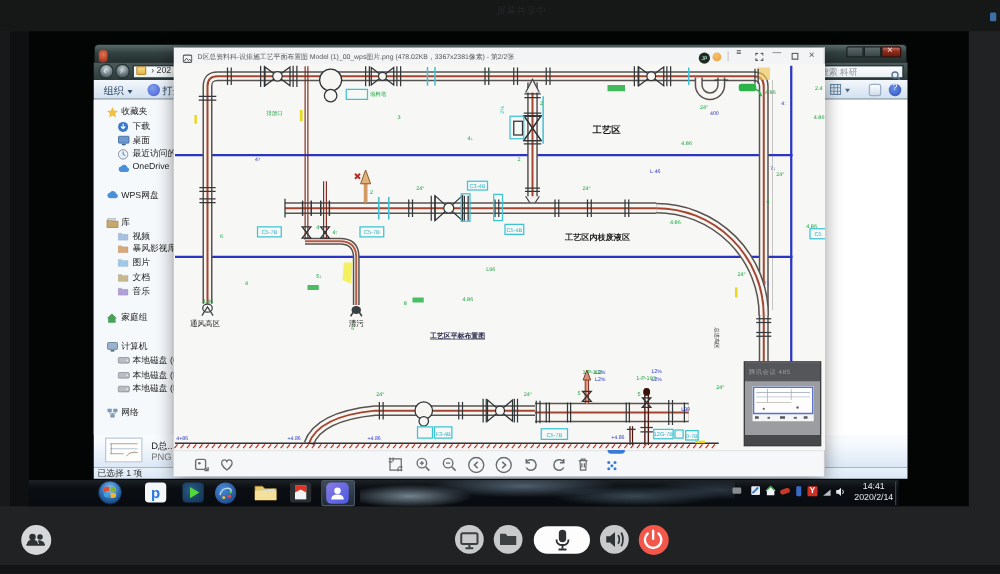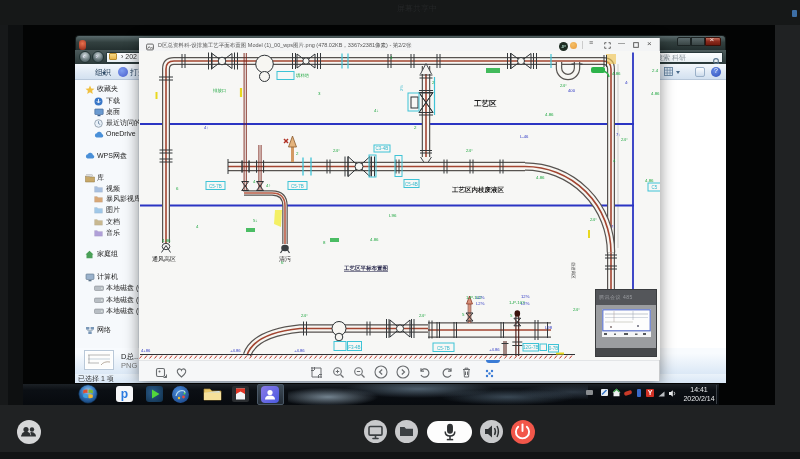--- a/index.html
+++ b/index.html
@@ -33,21 +33,21 @@
   <div class="abs" style="left:34px;top:18px;width:8px;height:7px;background:linear-gradient(#f7d985,#e8b54a);border:1px solid #b98d2f;border-radius:1px"></div>
   <div class="abs" style="left:46px;top:17.5px;font-size:7px;color:#333">› 202</div>
   <div class="abs" style="left:578px;top:16.5px;width:70px;height:11px;background:linear-gradient(#fdfeff,#e9eff3);border:1px solid #28383a;border-radius:1px"></div>
   <div class="abs" style="left:581px;top:18px;font-size:7px;color:#8a949c">搜索 科研</div>
   <div class="abs" style="left:637px;top:18px;width:10px;height:10px"><svg width="10" height="10" viewBox="0 0 10 10">
         <circle cx="4" cy="4" r="2.4" fill="none" stroke="#5a768e" stroke-width="1.1"></circle>
         <line x1="5.8" y1="5.8" x2="8.2" y2="8.2" stroke="#5a768e" stroke-width="1.2"></line>
       </svg></div>
 
   <div class="abs" style="left:0;top:29px;width:651px;height:16px;background:linear-gradient(#f4f8fc,#dfe9f4 60%,#d3e1f0);border-bottom:1px solid #b8c8da"></div>
-  <div class="abs" style="left:20px;top:32px;font-size:8px;color:#1f3b57">组织</div>
+  <div class="abs" style="left:8px;top:32px;font-size:8px;color:#1f3b57">组织</div>
     <div class="abs" style="left:27px;top:37px;width:0;height:0;border-left:2.5px solid transparent;border-right:2.5px solid transparent;border-top:3.5px solid #2f4b67"></div>
   <div class="abs" style="left:43px;top:31.5px;width:10px;height:10px;border-radius:50%;background:radial-gradient(circle at 40% 35%,#7f9ff0,#4a5fd0)"></div>
   <div class="abs" style="left:55px;top:32px;font-size:8px;color:#1f3b57">打开</div>
   <svg class="abs" style="left:589px;top:32px" width="9" height="9" viewBox="0 0 9 9">
       <rect x="0.5" y="0.5" width="8" height="8" fill="#dce8f4" stroke="#5a7a9a" stroke-width="0.8"></rect>
       <path d="M0.5,3.2 L8.5,3.2 M0.5,6 L8.5,6 M3.2,0.5 L3.2,8.5 M6,0.5 L6,8.5" stroke="#5a7a9a" stroke-width="0.6"></path>
     </svg>
     <div class="abs" style="left:601px;top:36px;width:0;height:0;border-left:2.5px solid transparent;border-right:2.5px solid transparent;border-top:3.5px solid #4a6a8a"></div>
   <div class="abs" style="left:620px;top:31.5px;width:10px;height:10px;background:linear-gradient(#fdfeff,#cddcec);border:1px solid #9ab0c8;border-radius:2px"></div>
   <div class="abs" style="left:636px;top:31.5px;width:10px;height:10px;border-radius:50%;background:radial-gradient(circle at 40% 35%,#6a8fe8,#2b4bb8)"></div>

